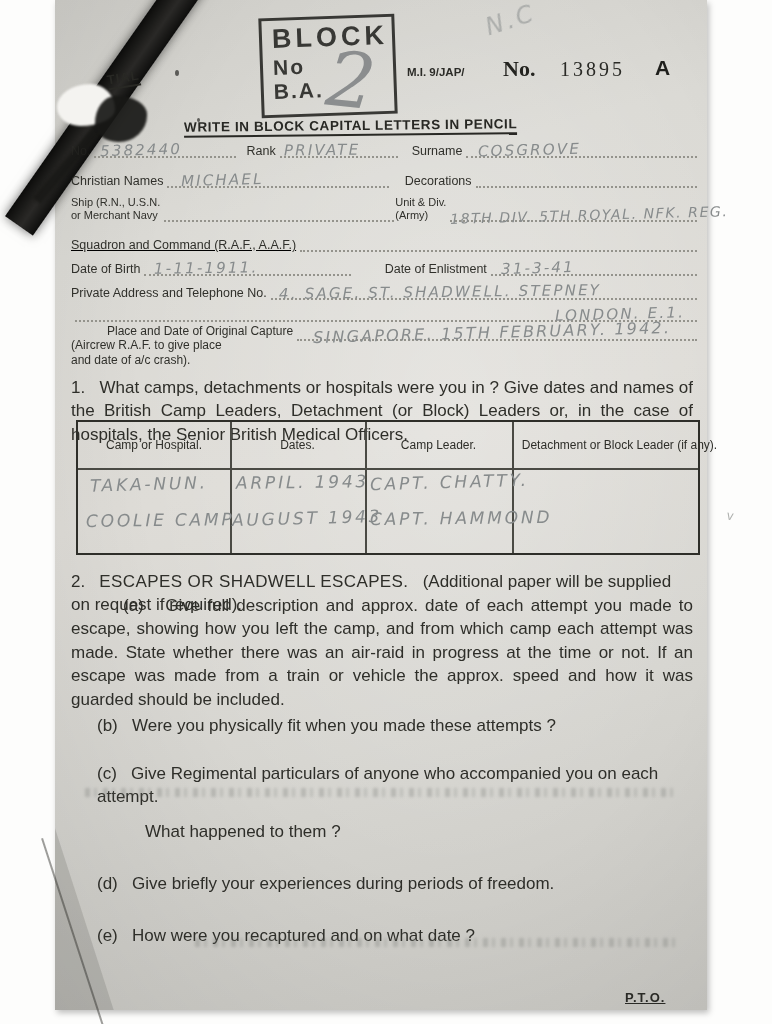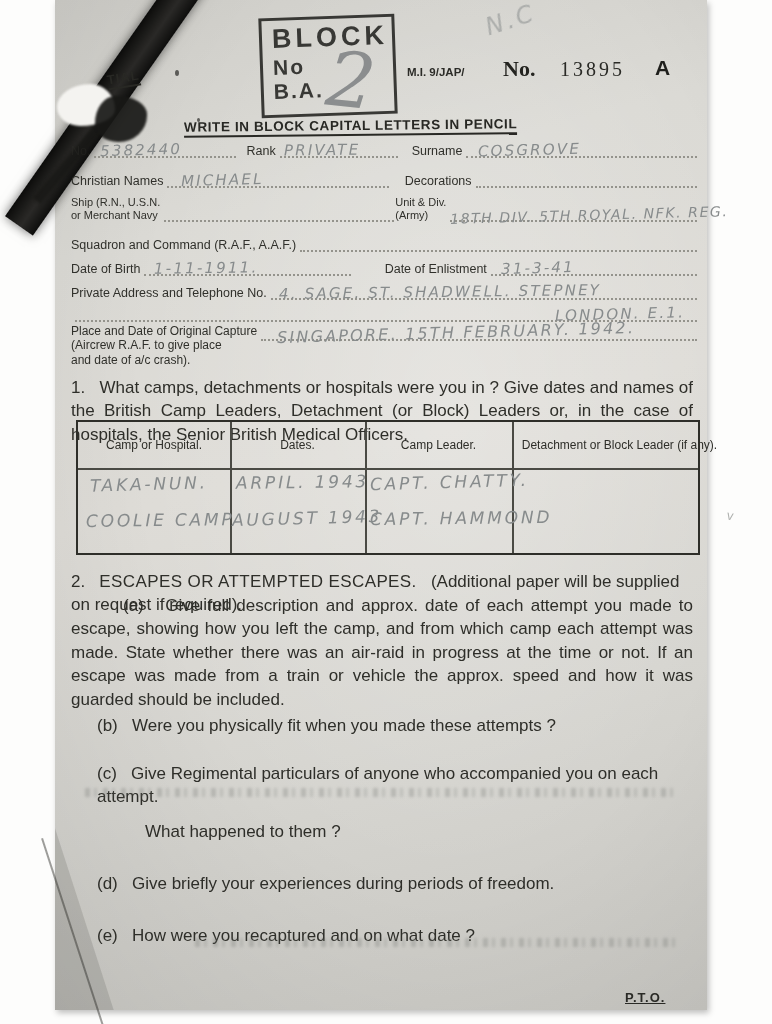--- a/index.html
+++ b/index.html
@@ -160,21 +160,21 @@
       </span>
       <span class="lbl small2" style="margin-left:1px;">
         <span style="display:block;">Unit &amp; Div.</span>
         <span style="display:block;">(Army)</span>
       </span>
       <span class="dot">
         <span class="hw tiltA" style="left:0; font-size:14px; letter-spacing:1.6px;">18TH DIV. 5TH ROYAL. NFK. REG.</span>
       </span>
     </div>
 
-    <div class="row" style="top:236px;">
+    <div class="row" style="top:236px;text-decoration:underline;">
       <span class="lbl">Squadron and Command (R.A.F., A.A.F.)</span>
       <span class="dot">
         <span class="hw"></span>
       </span>
     </div>
 
     <div class="row" style="top:260px;">
       <span class="lbl">Date of Birth</span>
       <span class="dot" style="max-width:216px;">
         <span class="hw tiltB" style="left:10px;">1-11-1911.</span>
@@ -193,21 +193,21 @@
     </div>
 
     <div class="row" style="top:306px;">
       <span class="dot">
         <span class="hw tiltA" style="left:480px;">LONDON. E.1.</span>
       </span>
     </div>
 
     <div class="row" style="top:324px; align-items:flex-start;">
       <span class="lbl small2" style="font-size:12px;">
-        <span style="display:block;">Place and Date of Original Capture</span>
+        <span style="display:block;margin-left:36px;">Place and Date of Original Capture</span>
         <span style="display:block;">(Aircrew R.A.F. to give place</span>
         <span style="display:block;">and date of a/c crash).</span>
       </span>
       <span class="dot" style="height:17px;">
         <span class="hw tiltA" style="left:16px; font-size:16px;">SINGAPORE. 15TH FEBRUARY. 1942.</span>
       </span>
     </div>
 
     <div class="para" style="top:376px;">
       <span>1.</span>&nbsp;&nbsp;
@@ -232,21 +232,21 @@
 
       <span class="hw-free hw-cell tiltB" style="left:8px; top:88px;">COOLIE CAMP</span>
       <span class="hw-free hw-cell tiltA" style="left:154px; top:86px;">AUGUST 1943</span>
       <span class="hw-free hw-cell tiltB" style="left:292px; top:86px;">CAPT. HAMMOND</span>
       <span class="hw-free hw-cell" style="left:460px; top:88px;"></span>
     </div>
     <div class="checkmark">v</div>
 
     <div class="para" style="top:570px; text-align:left;">
       <span>2.</span>&nbsp;&nbsp;
-      <span style="letter-spacing:.4px;">ESCAPES OR ATTEMPTED ESCAPES.</span>&nbsp;&nbsp;
+      <span style="letter-spacing:.4px;">ESCAPES OR SHADWELL ESCAPES.</span>&nbsp;&nbsp;
       <span>(Additional paper will be supplied on request if required).</span>
     </div>
 
     <div class="para" style="top:594px; text-indent:26px;">
       <span class="qlabel">(a)</span>&nbsp;&nbsp;
       <span>Give full description and approx. date of each attempt you made to escape, showing how you left the camp, and from which camp each attempt was made.   State whether there was an air-raid in progress at the time or not.   If an escape was made from a train or vehicle the approx. speed and how it was guarded should be included.</span>
     </div>
 
     <div class="para" style="top:714px; left:42px; text-align:left;">
       <span class="qlabel">(b)</span>&nbsp;&nbsp;

